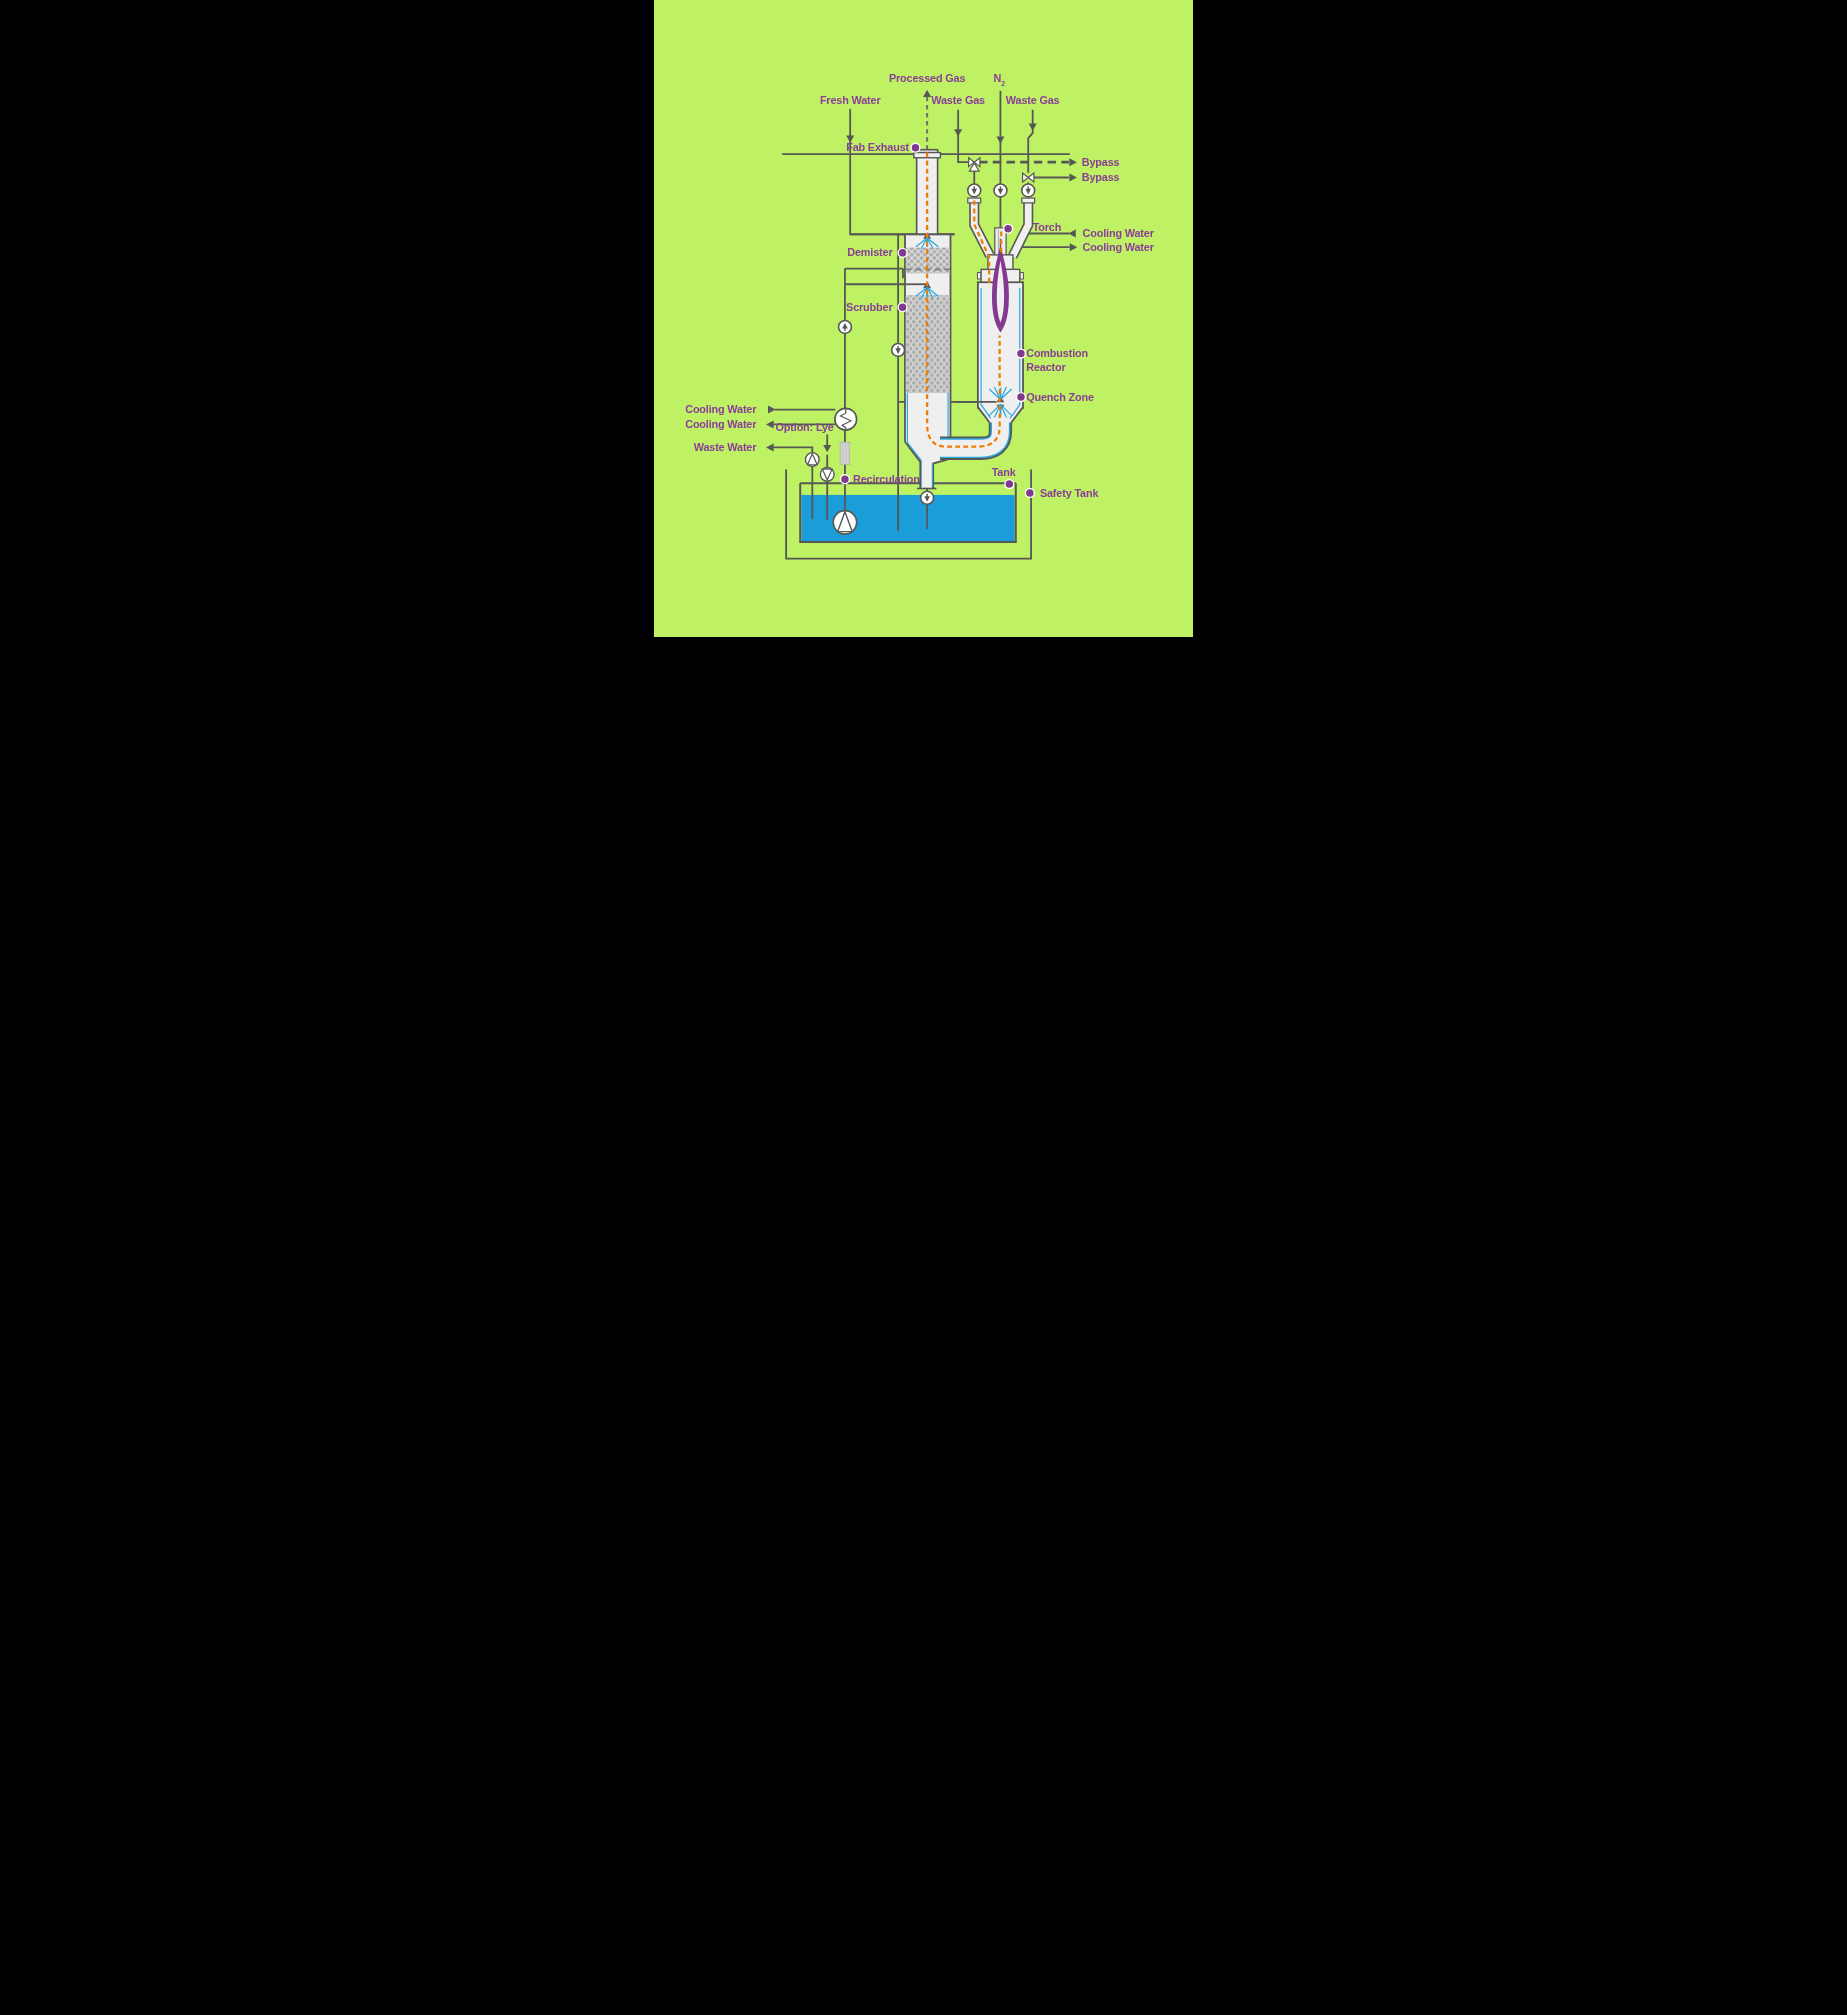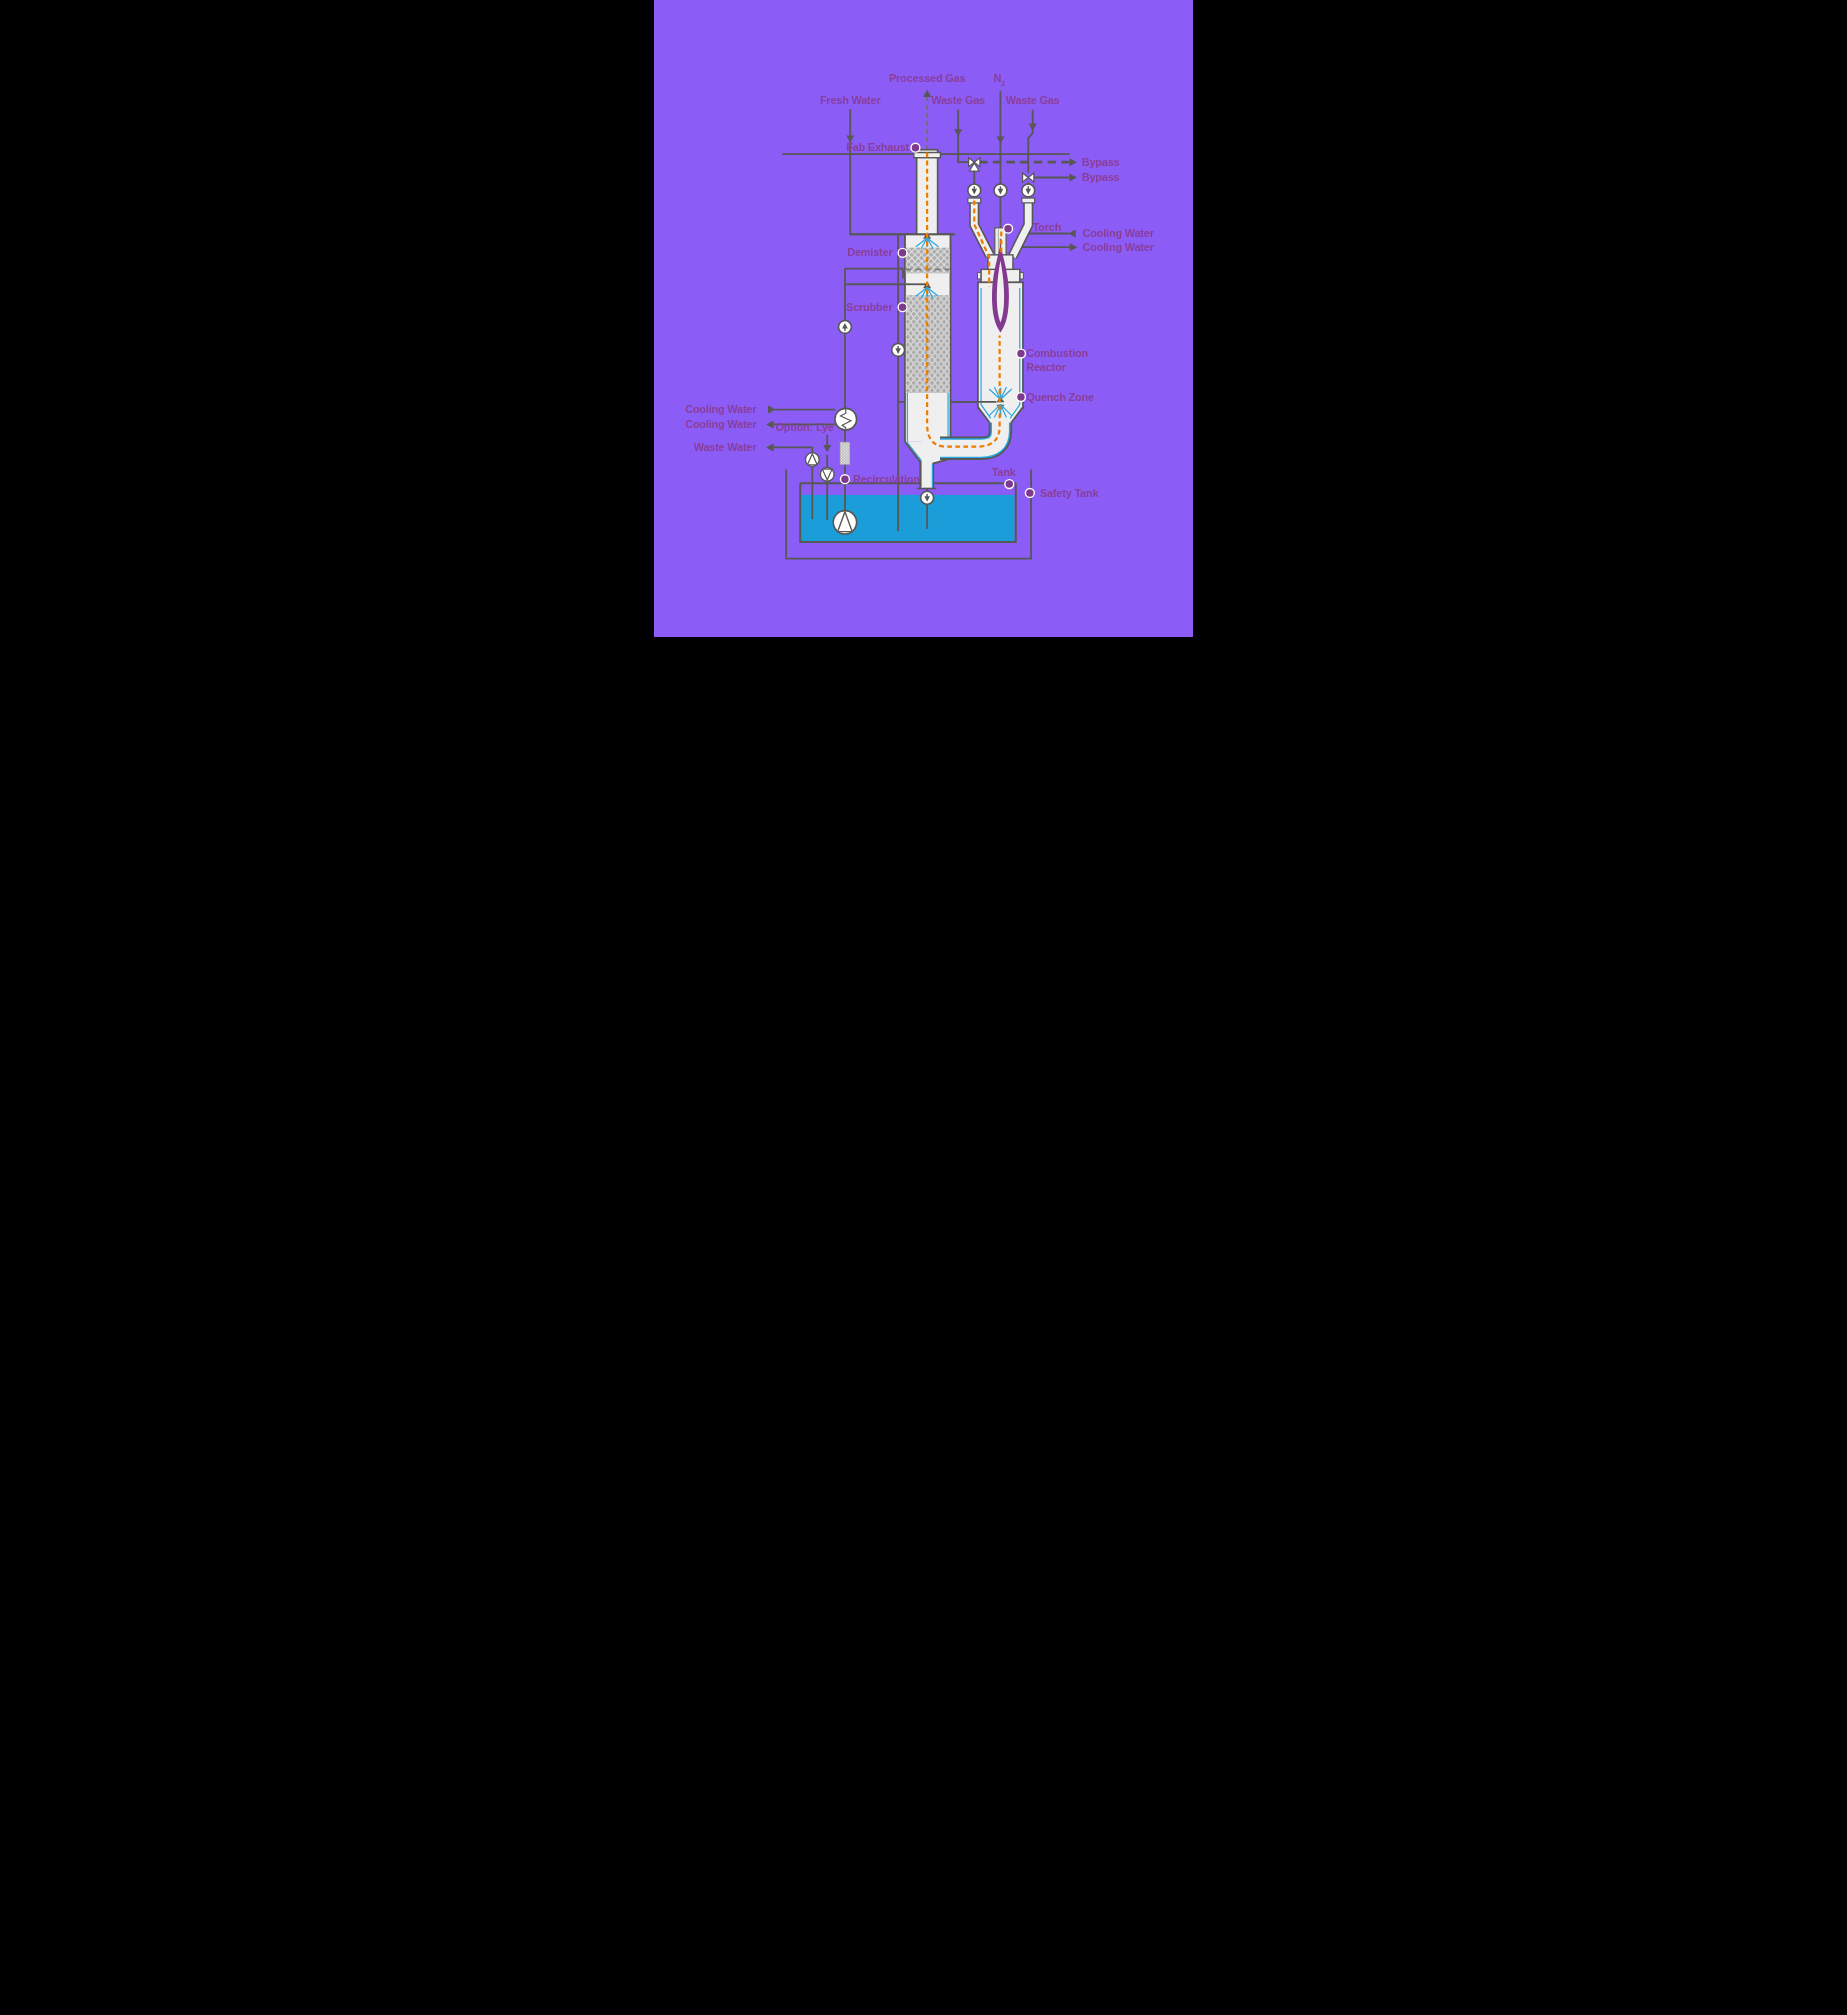--- a/index.html
+++ b/index.html
@@ -1,16 +1,16 @@
 <!DOCTYPE html>
 <html style="font-size:6.4px"><head>
 <meta charset="utf-8">
 <style>
   html,body{margin:0;padding:0;background:#000;}
-  .stage{position:relative;width:539px;height:637px;background:#8b5cf6;margin:0 auto;
+  .stage{position:relative;width:539px;height:637px;background:#bef264;margin:0 auto;
          font-family:"Liberation Sans","DejaVu Sans",sans-serif;}
   svg{display:block;}
   text{font-family:"Liberation Sans","DejaVu Sans",sans-serif;
        font-weight:600;letter-spacing:-0.4px;}
   .lbl{font-size:27px;fill:#8A3E98;}
   .lbl-sub{font-size:17px;fill:#8A3E98;}
 </style>
 </head>
 <body>
 

